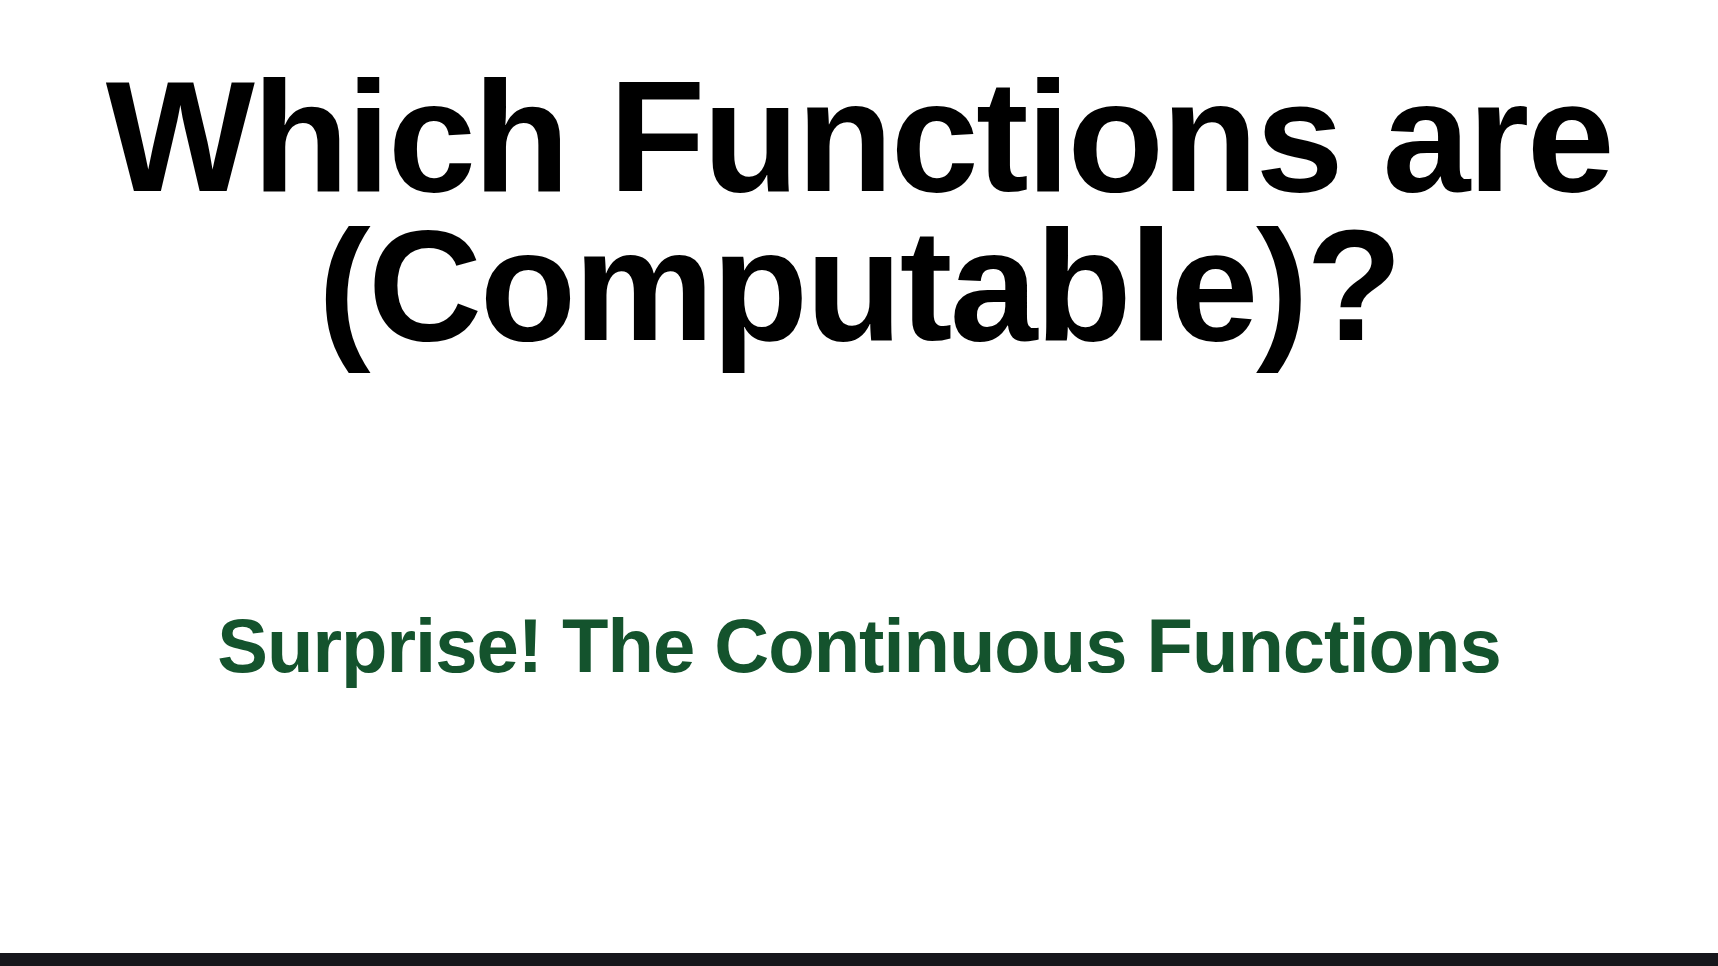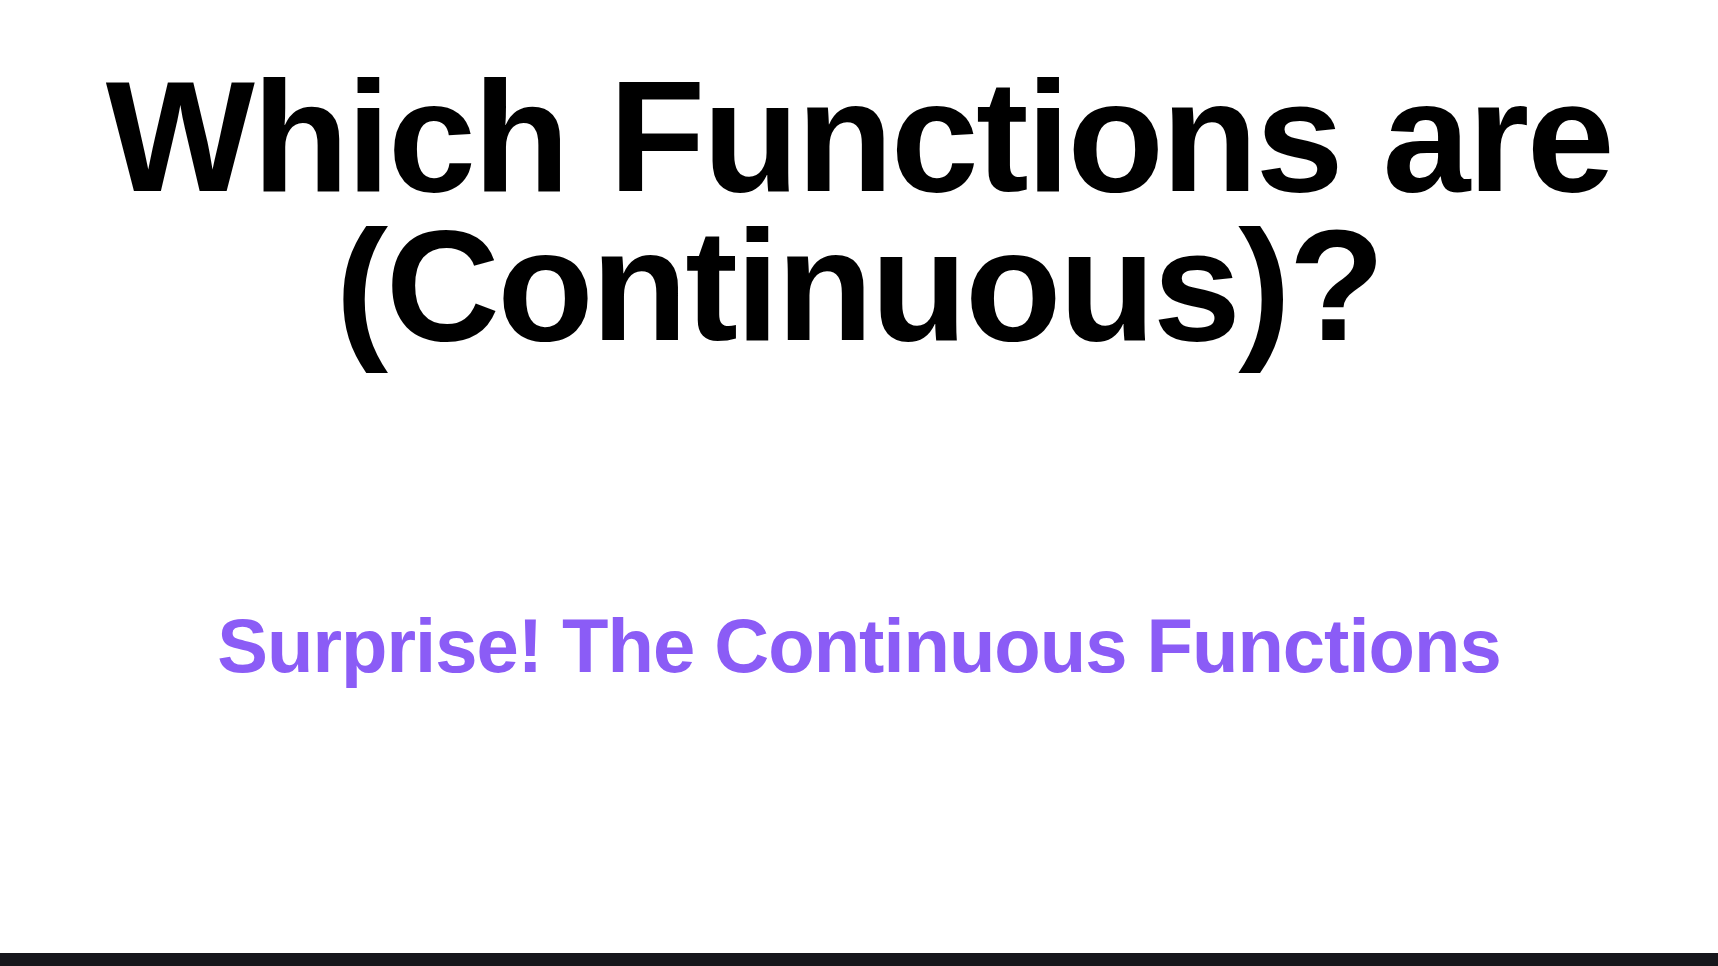--- a/index.html
+++ b/index.html
@@ -59,21 +59,21 @@
     top: 600px;
     width: 1598px;
     text-align: center;
   }
 
   .subtitle-line {
     display: block;
     font-size: 76px;
     line-height: 92px;
     font-weight: 700;
-    color: #8b5cf6;
+    color: #14532d;
     letter-spacing: -1px;
     white-space: nowrap;
   }
 
   
   .bottom-bar {
     position: absolute;
     left: 0;
     bottom: 0;
     width: 1718px;
@@ -83,21 +83,21 @@
 </style>
 </head>
 <body>
 
 <div class="slide" style="background: rgb(255, 255, 255);">
 
   <div class="slide-body">
 
     <div class="title-block">
       <span class="title-line">Which Functions are</span>
-      <span class="title-line">(Continuous)?</span>
+      <span class="title-line">(Computable)?</span>
     </div>
 
     <div class="subtitle-block">
       <span class="subtitle-line">Surprise! The Continuous Functions</span>
     </div>
 
   </div>
 
   <div class="bottom-bar" style="background: rgb(23, 23, 28);"></div>
 

